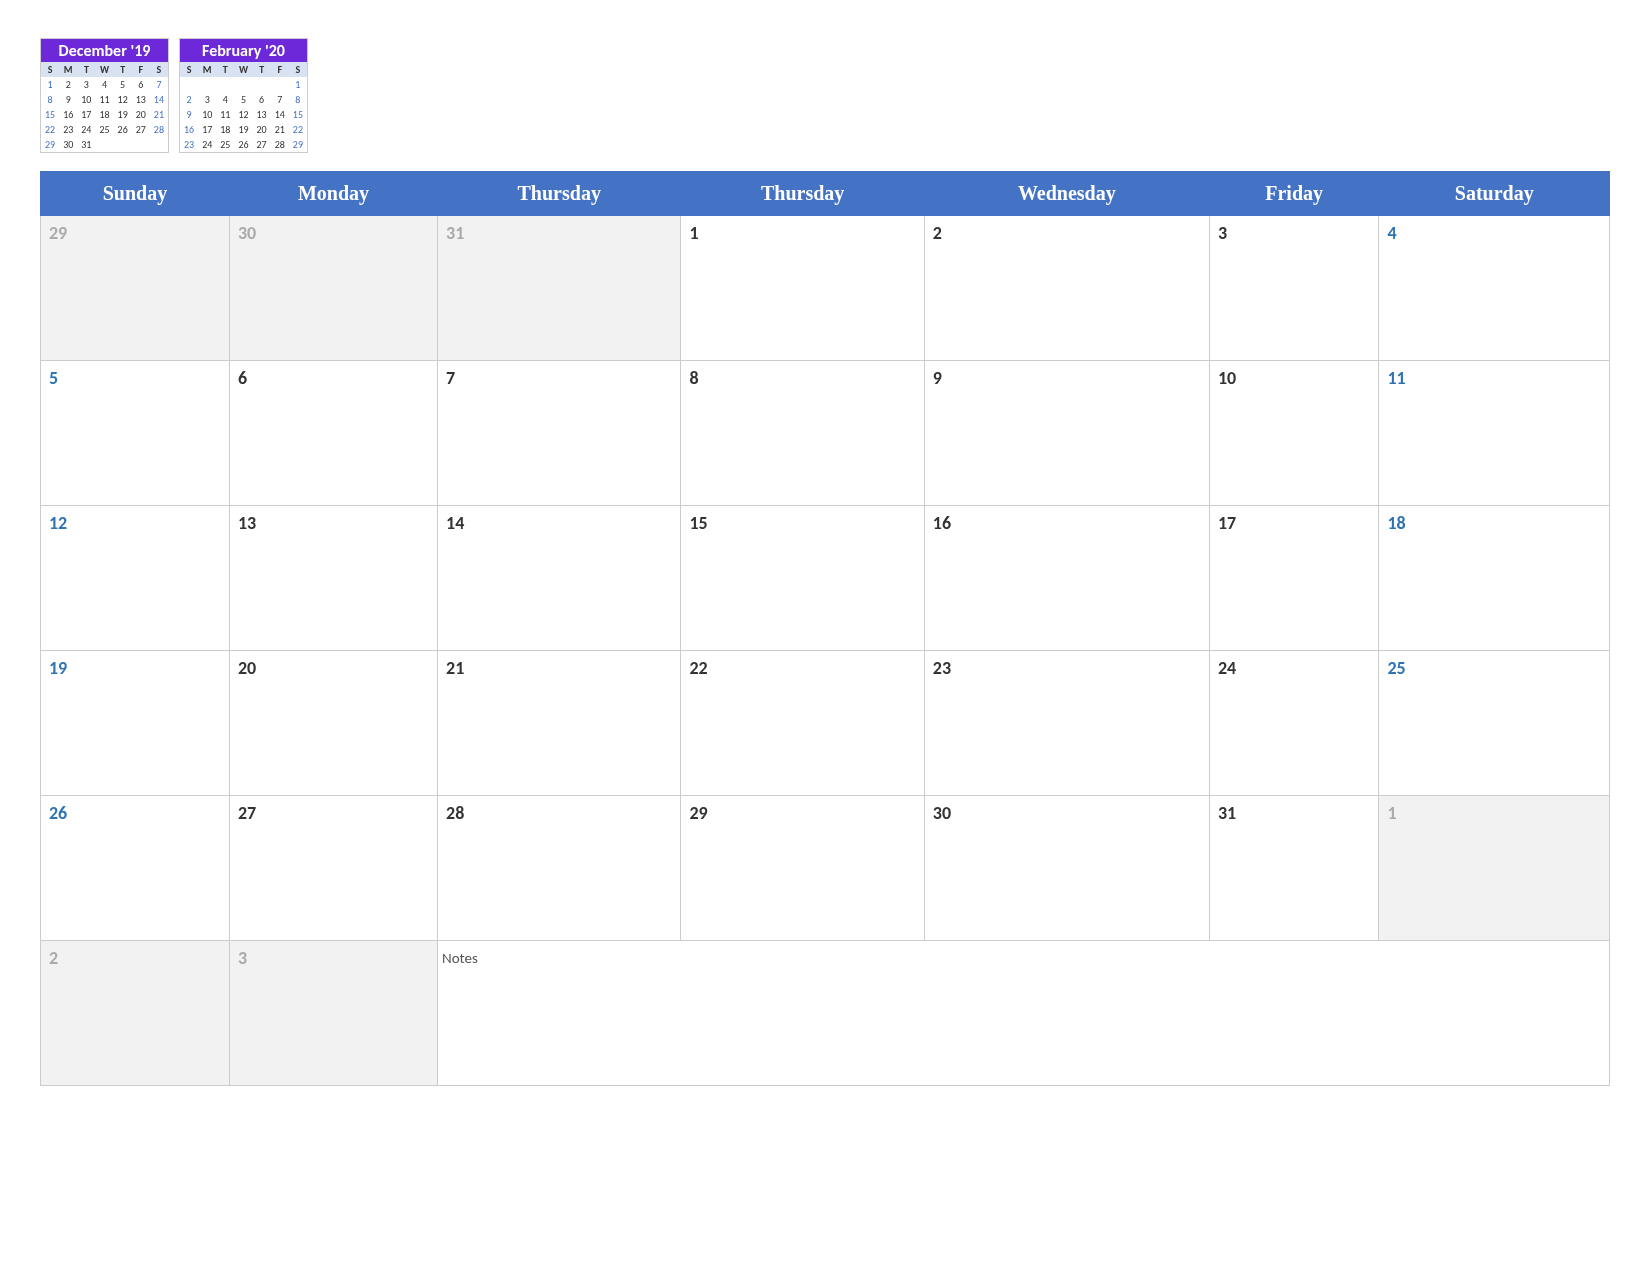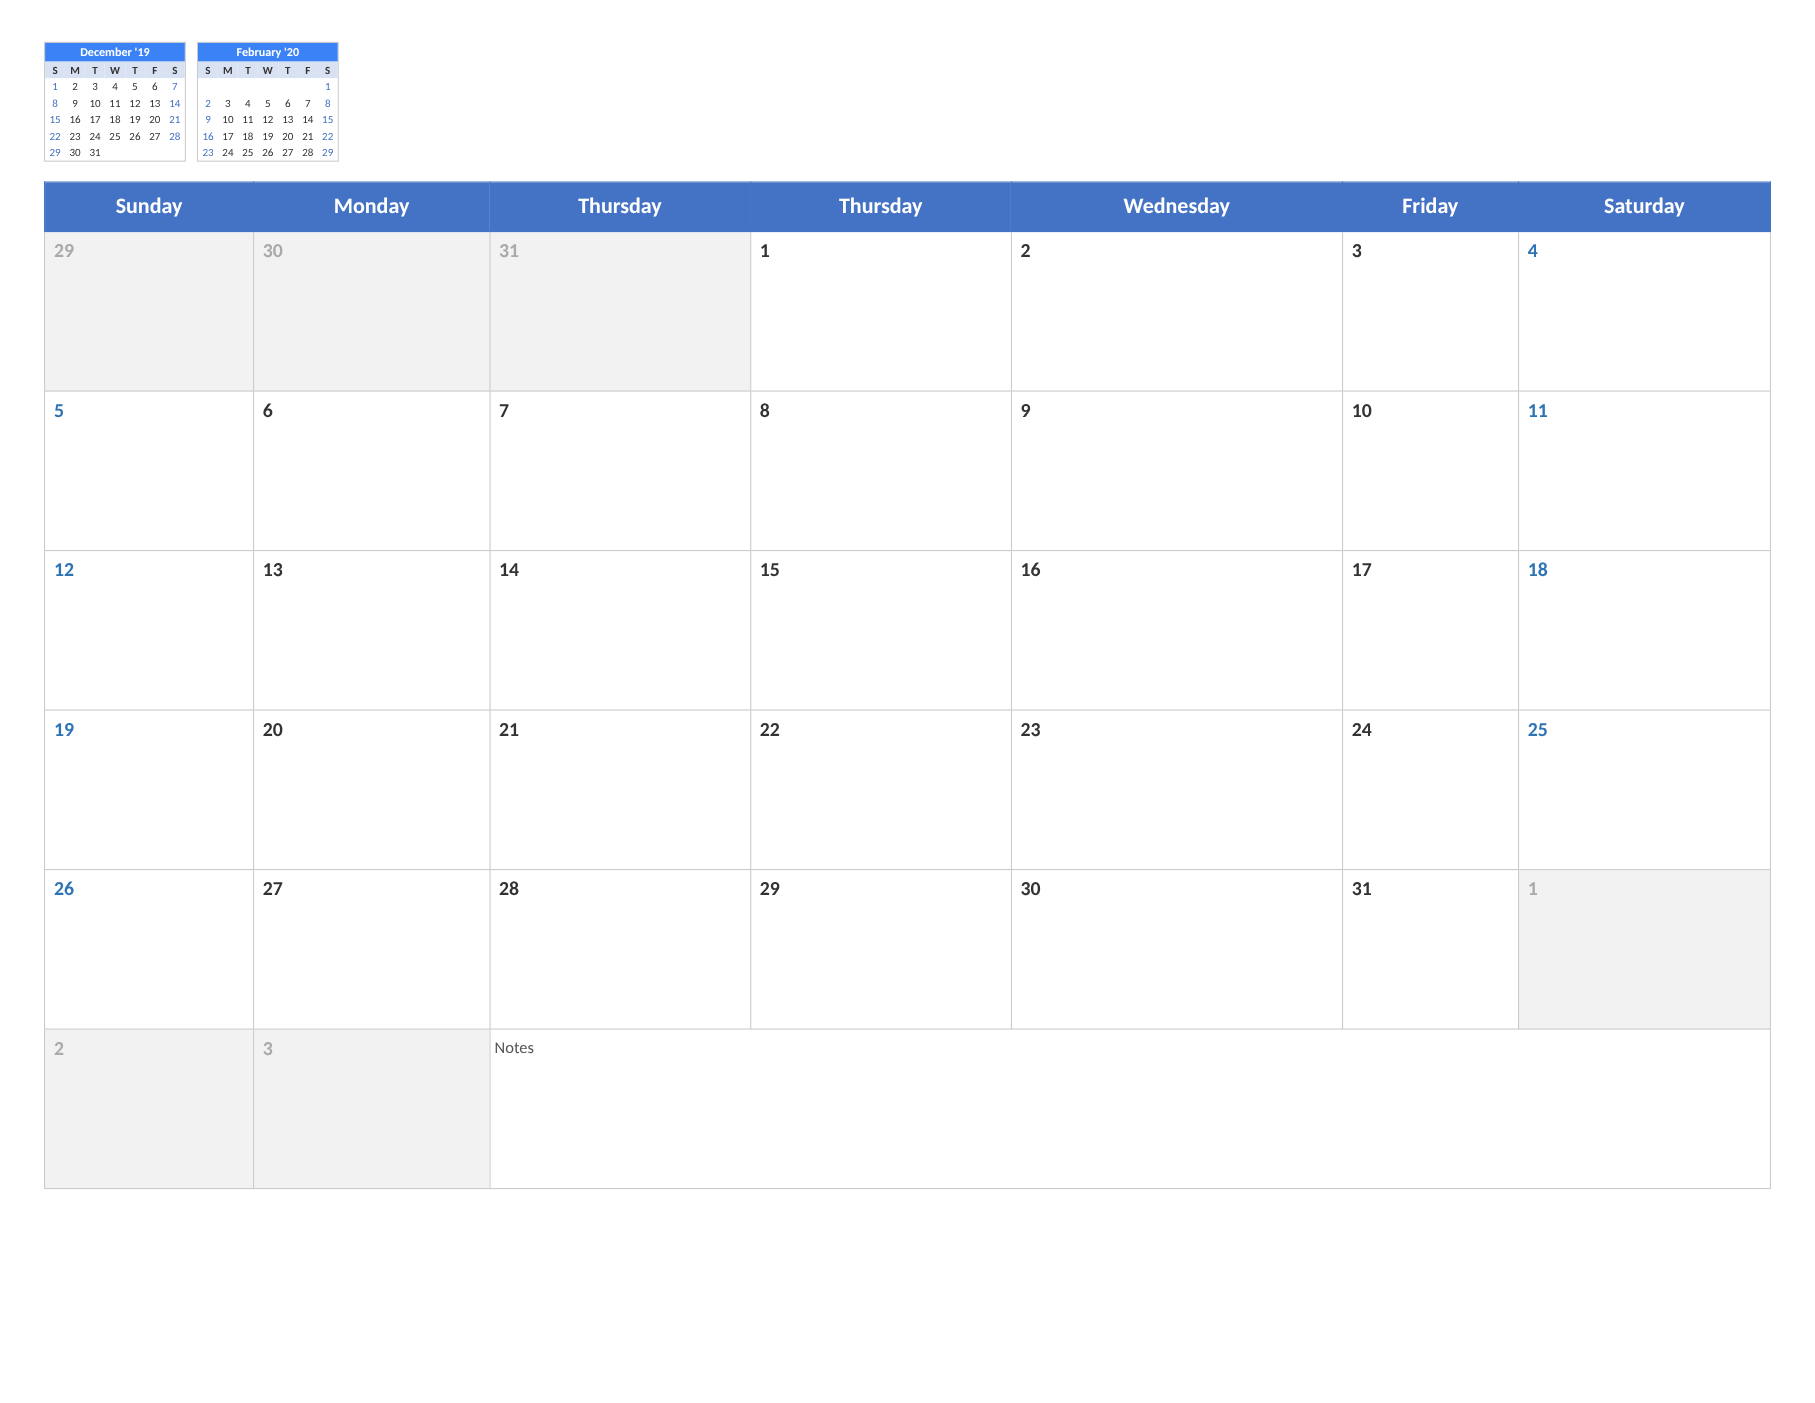--- a/index.html
+++ b/index.html
@@ -32,24 +32,24 @@
       display: flex;
       gap: 10px;
       margin-top: 8px;
     }
 
     .mini-cal {
       border: 1px solid #ccc;
     }
 
     .mini-cal-header {
-      background: #3b82f6;
+      background: #6d28d9;
       color: #fff;
       text-align: center;
-      font-size: 11px;
+      font-size: 16px;
       font-weight: bold;
       padding: 2px 8px;
     }
 
     .mini-cal table {
       border-collapse: collapse;
       font-size: 10px;
     }
 
     .mini-cal table th {
@@ -78,20 +78,21 @@
     }
 
     .calendar thead th {
       background: #4472C4;
       color: #fff;
       font-size: 20px;
       font-weight: bold;
       text-align: center;
       padding: 10px 0;
       border: 1px solid #4472C4;
+      font-family: Liberation Serif, serif;
     }
 
     .calendar tbody td {
       border: 1px solid #ccc;
       vertical-align: top;
       height: 145px;
       padding: 6px 8px;
       background: #fff;
     }
 

